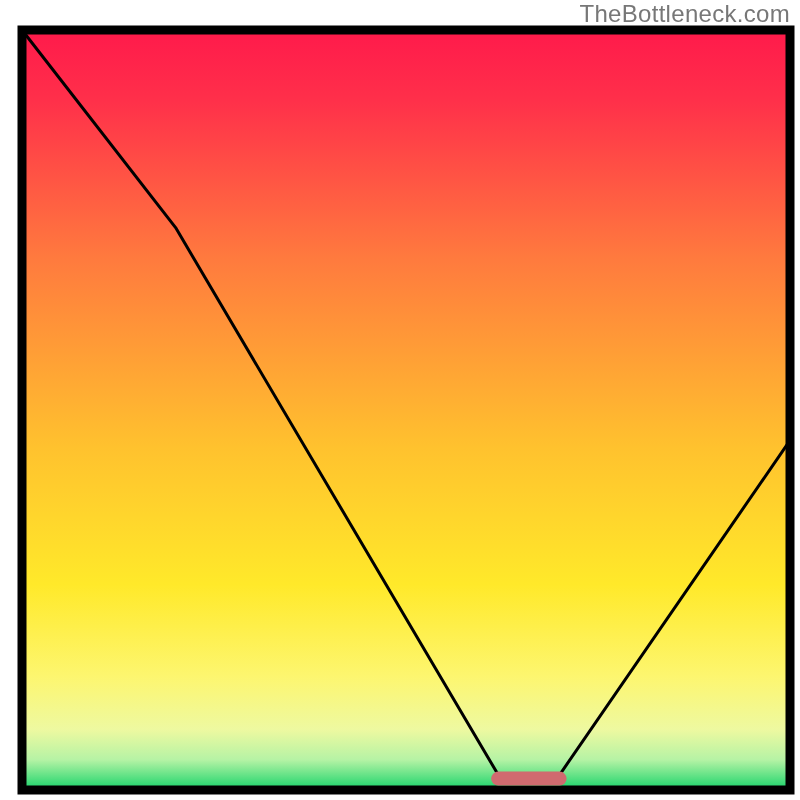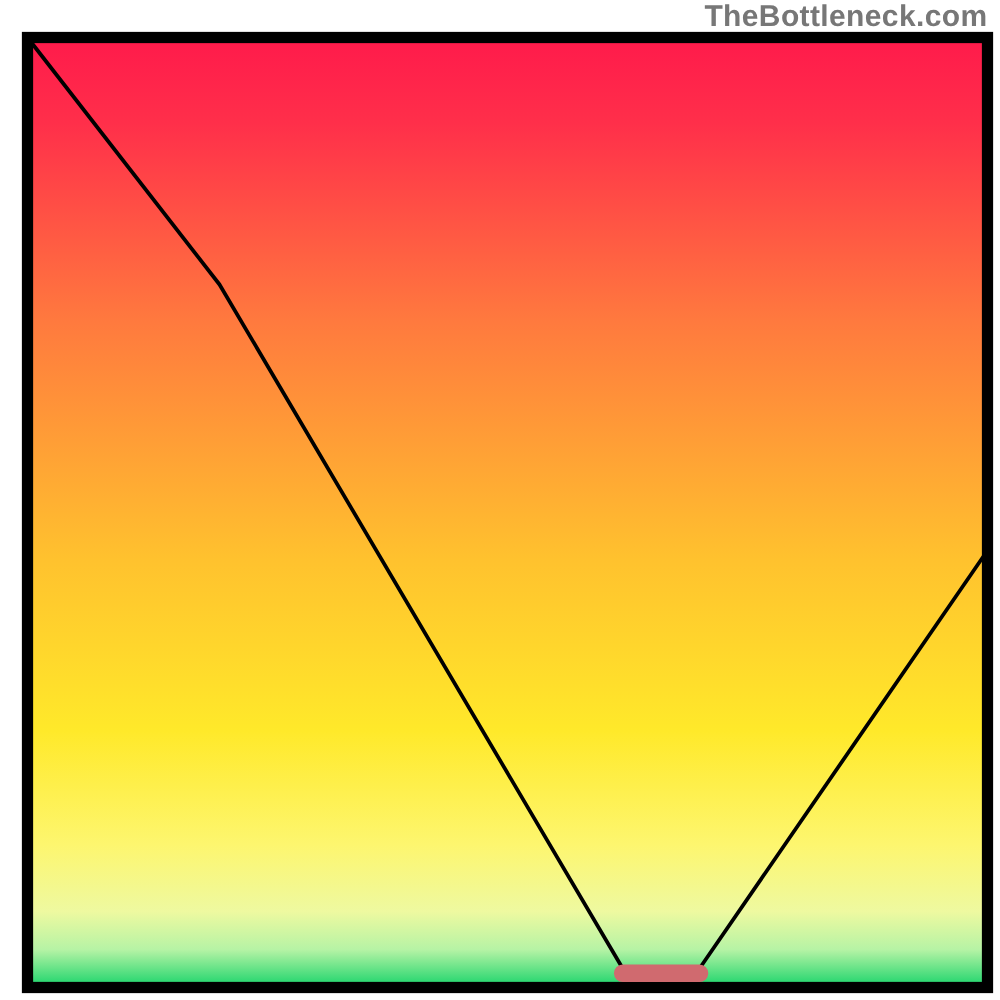--- a/index.html
+++ b/index.html
@@ -14,21 +14,21 @@
   .stage {
     position: relative;
     width: 800px;
     height: 800px;
   }
   .watermark {
     position: absolute;
     top: 0px;
     right: 10px;
     font-size: 24px;
-    font-weight: 700;
+    font-weight: 400;
     color: #777;
     letter-spacing: 0.3px;
     z-index: 5;
   }
   svg.plot {
     position: absolute;
     left: 0;
     top: 0;
   }
 </style>

